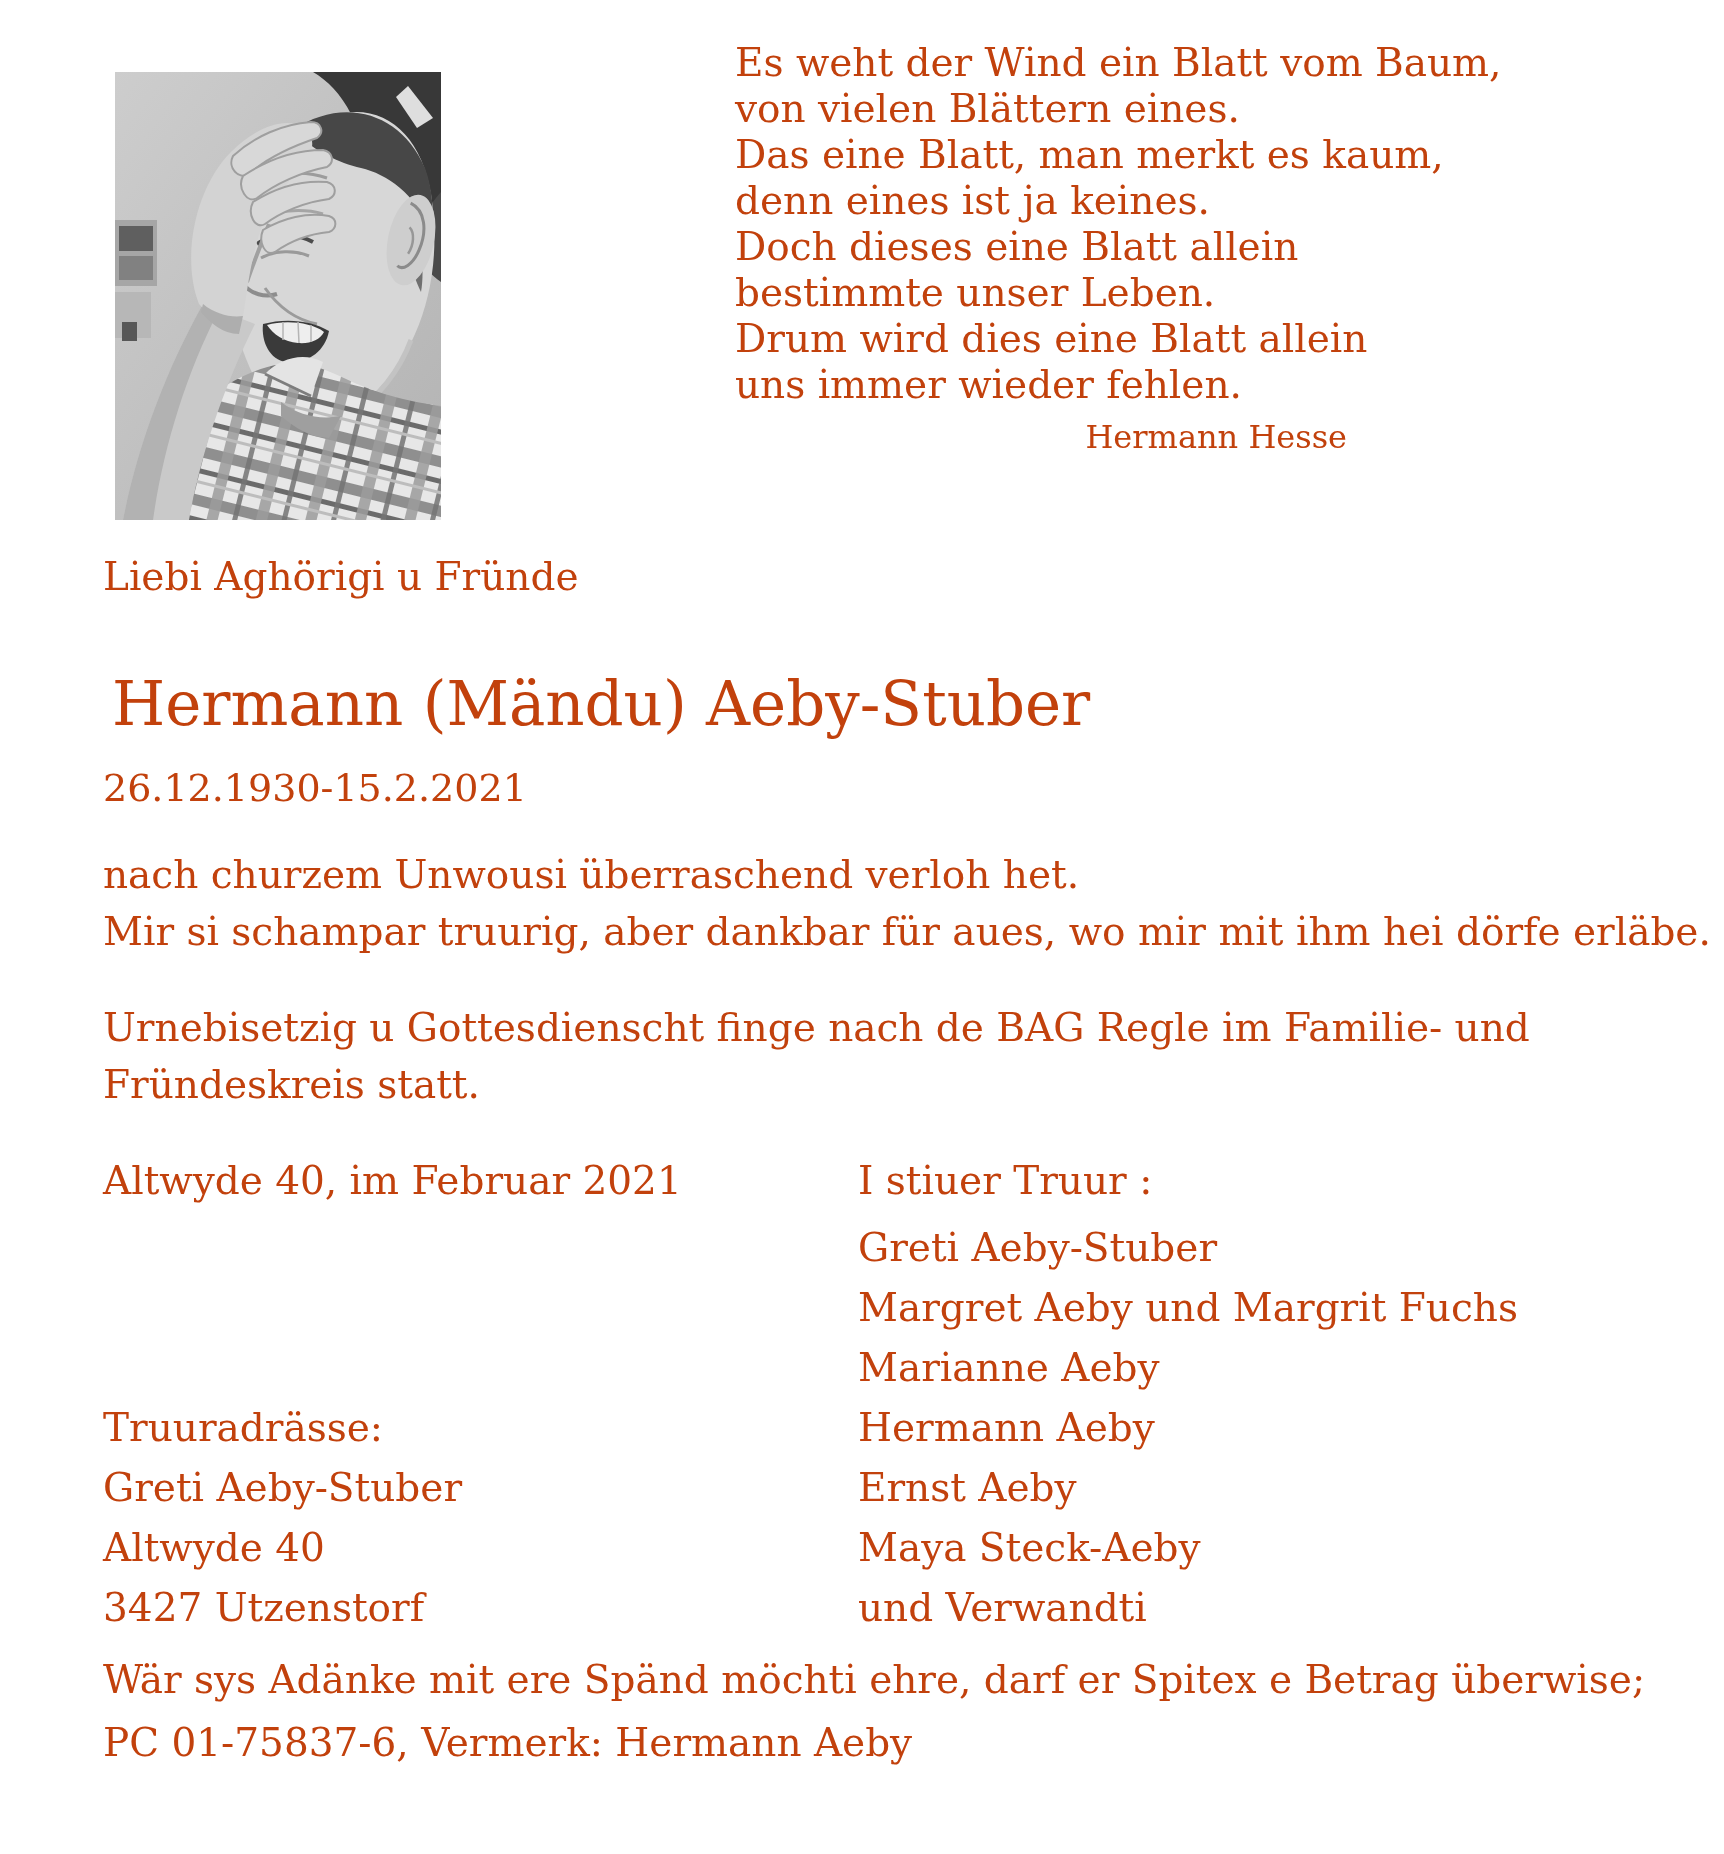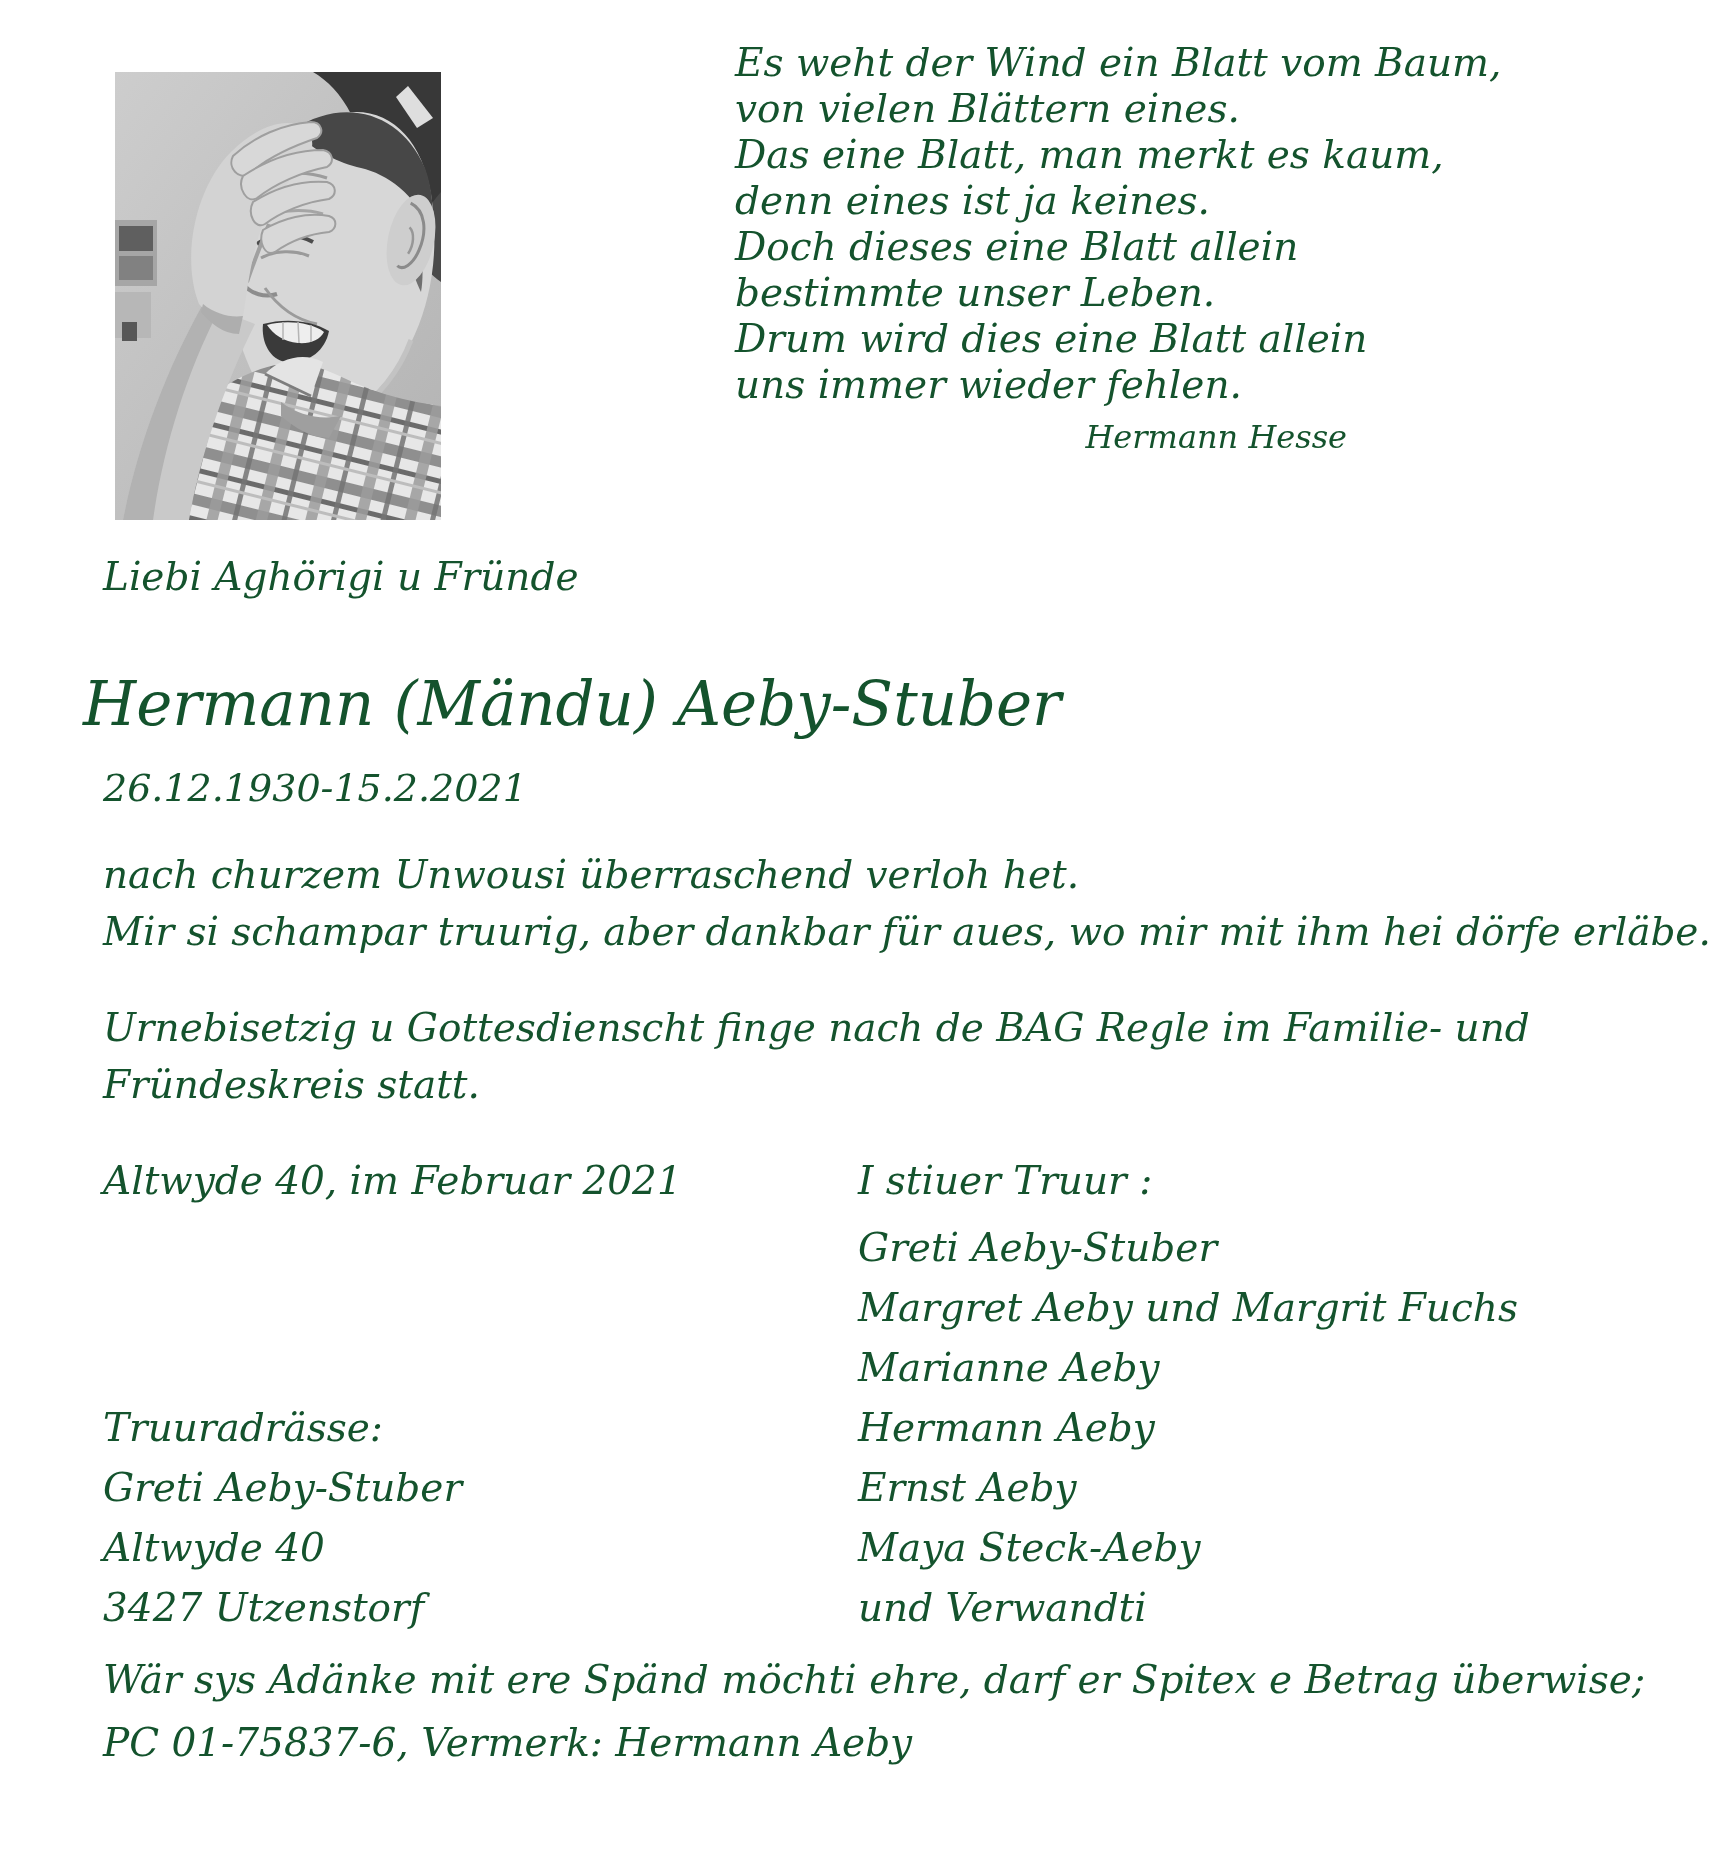--- a/index.html
+++ b/index.html
@@ -7,22 +7,21 @@
     padding: 0;
     background: #ffffff;
   }
   .sheet {
     position: relative;
     width: 1724px;
     height: 1836px;
     background: #ffffff;
     overflow: hidden;
     font-family: "DejaVu Serif", "Liberation Serif", serif;
-    font-style: italic;
-    color: #14532d;
+    color: #c2410c;
   }
   .abs { position: absolute; }
 
   .photo {
     left: 115px; top: 72px;
     width: 326px; height: 448px;
   }
   .photo svg { display: block; width: 326px; height: 448px; }
 
   .poem {
@@ -40,21 +39,21 @@
   }
 
   .greeting {
     left: 103px; top: 548px;
     font-size: 39px;
     line-height: 57px;
     white-space: nowrap;
   }
 
   .deceased-name {
-    left: 83px; top: 668px;
+    left: 112px; top: 668px;
     font-size: 61px;
     line-height: 72px;
     white-space: nowrap;
   }
   .deceased-dates {
     left: 103px; top: 766px;
     font-size: 38px;
     white-space: nowrap;
   }
 

